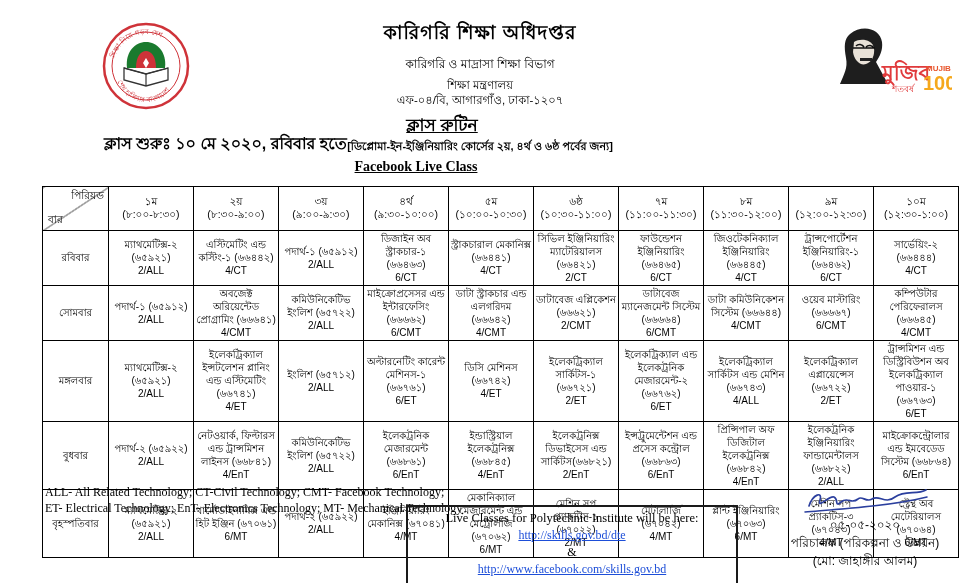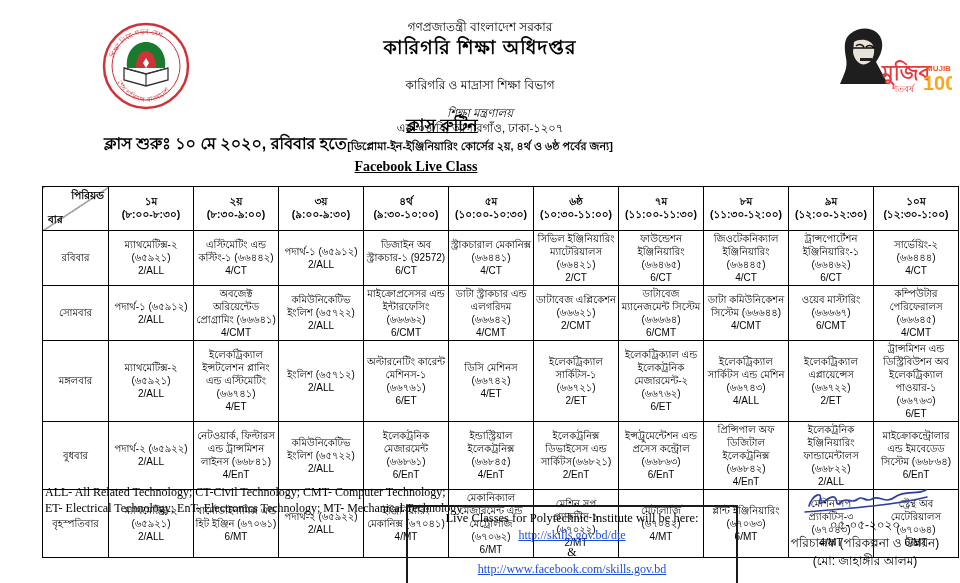--- a/index.html
+++ b/index.html
@@ -7,38 +7,38 @@
     position:relative;width:960px;height:583px;background:#fff;
     font-family:"Liberation Sans","DejaVu Sans",sans-serif;color:#000;
     overflow:hidden;margin:0 auto;
   }
   
   .logo-left{position:absolute;left:100px;top:20px;width:92px;height:92px;}
   .logo-right{position:absolute;left:830px;top:22px;width:122px;height:98px;}
   .gov-header{position:absolute;left:0;top:20px;width:960px;text-align:center;line-height:1.25;}
   .gov-line1{font-size:12px;}
   .gov-org{font-size:19px;font-weight:bold;letter-spacing:1px;margin-top:1px;}
-  .gov-div{font-size:12px;margin-top:18px;}
-  .gov-min{font-size:11.5px;margin-top:13px;font-style:italic;}
+  .gov-div{font-size:12px;margin-top:12px;}
+  .gov-min{font-size:11.5px;margin-top:6px;}
   .gov-addr{font-size:11.5px;margin-top:1px;}
   .routine-title{position:absolute;left:0;top:112px;width:884px;text-align:center;
     font-size:17px;font-weight:bold;text-decoration:underline;}
   .start-note{position:absolute;left:104px;top:131px;font-size:16px;font-weight:bold;}
   .course-note{position:absolute;left:0;top:138px;width:960px;text-align:center;
     font-size:11px;font-weight:bold;}
   .fb-title{position:absolute;left:0;top:159px;width:832px;text-align:center;
     font-family:"Liberation Serif","DejaVu Serif",serif;
     font-size:14px;font-weight:bold;text-decoration:underline;}
   
   table.routine{position:absolute;left:42px;top:186px;width:916px;
     border-collapse:collapse;table-layout:fixed;}
   table.routine th,table.routine td{
     border:1px solid #000;text-align:center;vertical-align:middle;
     font-size:10px;line-height:1.3;padding:1px 1px;white-space:pre-line;word-wrap:break-word;}
-  table.routine thead th{font-size:10.5px;font-weight:bold;height:33px;}
+  table.routine thead th{font-size:10.5px;font-weight:normal;height:33px;}
   td.day-cell{font-size:11px;}
   th.corner{position:relative;white-space:normal;padding:0;
     background-image:linear-gradient(to bottom right,transparent calc(50% - 0.6px),#000 50%,transparent calc(50% + 0.6px));}
   .corner-period{position:absolute;right:4px;top:2px;font-size:10.5px;}
   .corner-day{position:absolute;left:5px;bottom:3px;font-size:10.5px;}
   
   .legend{position:absolute;left:45px;top:484px;
     font-family:"Liberation Serif","DejaVu Serif",serif;font-size:12px;line-height:1.35;}
   .live-box{position:absolute;left:406px;top:505px;width:320px;border:2px solid #1a1a1a;
     text-align:center;padding:4px 4px 6px 4px;
@@ -85,21 +85,20 @@
       <path d="M23 26 h22 M26 24 a5 5 0 0 1 8 1 M36 25 a5 5 0 0 1 8 1" stroke="#111" stroke-width="1.6" fill="none"></path>
       <rect x="30" y="36" width="12" height="3" fill="#222"></rect>
       <text x="52" y="58" font-size="21" font-weight="bold" fill="#e03a3c" font-family="'DejaVu Sans',sans-serif">মুজিব</text>
       <text x="62" y="70" font-size="9" fill="#e03a3c" font-family="'DejaVu Sans',sans-serif">শতবর্ষ</text>
       <text x="96" y="49" font-size="8" font-weight="bold" fill="#e8562d" font-family="'Liberation Sans',sans-serif">MUJIB</text>
       <text x="93" y="68" font-size="20" font-weight="bold" fill="#f5a81c" font-family="'Liberation Sans',sans-serif">100</text>
     </svg>
   </div>
 
   <div class="gov-header">
-    <div class="gov-line1">গণপ্রজাতন্ত্রী বাংলাদেশ সরকার</div>
     <div class="gov-org">কারিগরি শিক্ষা অধিদপ্তর</div>
     <div class="gov-div">কারিগরি ও মাদ্রাসা শিক্ষা বিভাগ</div>
     <div class="gov-min">শিক্ষা মন্ত্রণালয়</div>
     <div class="gov-addr">এফ-০৪/বি, আগারগাঁও, ঢাকা-১২০৭</div>
   </div>
 
   <div class="routine-title">ক্লাস রুটিন</div>
   <div class="start-note">ক্লাস শুরুঃ ১০ মে ২০২০, রবিবার হতে</div>
   <div class="course-note">[ডিপ্লোমা-ইন-ইঞ্জিনিয়ারিং কোর্সের ২য়, ৪র্থ ও ৬ষ্ঠ পর্বের জন্য]</div>
   <div class="fb-title">Facebook Live Class</div>
@@ -148,21 +147,21 @@
     </thead>
     <tbody id="routine-body">
         <tr style="height: 44px;">
           <td class="day-cell">রবিবার</td>
           <td>ম্যাথমেটিক্স-২ (৬৫৯২১)
 2/ALL</td>
           <td>এস্টিমেটিং এন্ড কস্টিং-১ (৬৬৪৪২)
 4/CT</td>
           <td>পদার্থ-১ (৬৫৯১২)
 2/ALL</td>
-          <td>ডিজাইন অব স্ট্রাকচার-১ (92572)
+          <td>ডিজাইন অব স্ট্রাকচার-১ (৬৬৪৬৩)
 6/CT</td>
           <td>স্ট্রাকচারাল মেকানিক্স (৬৬৪৪১)
 4/CT</td>
           <td>সিভিল ইঞ্জিনিয়ারিং ম্যাটেরিয়ালস (৬৬৪২১)
 2/CT</td>
           <td>ফাউন্ডেশন ইঞ্জিনিয়ারিং (৬৬৪৬৫)
 6/CT</td>
           <td>জিওটেকনিক্যাল ইঞ্জিনিয়ারিং (৬৬৪৪৫)
 4/CT</td>
           <td>ট্রান্সপোর্টেশন ইঞ্জিনিয়ারিং-১ (৬৬৪৬২)
@@ -259,21 +258,21 @@
 6/MT</td>
           <td>মেশিন সপ প্র্যাকটিস-৩ (৬৭০৪৩)
 4/MT</td>
           <td>স্ট্রেন্থ অব মেটেরিয়ালস (৬৭০৬৪)
 6/MT</td>
         </tr>
       </tbody>
   </table>
 
   <div class="legend">
-    <div>ALL- All Related Technology; CT-Civil Technology; CMT- Computer Technology;</div>
+    <div>ALL- All Related Technology; CT-Civil Technology; CMT- Facebook Technology;</div>
     <div>ET- Electrical Technology; EnT- Electronics Technology; MT- Mechanical Technology</div>
   </div>
 
   <div class="live-box">
     <div class="live-title">Live Classes for Polytechnic Institute will be here:</div>
     <a class="link">http://skills.gov.bd/dte</a>
     <div class="live-amp">&amp;</div>
     <a class="link">http://www.facebook.com/skills.gov.bd</a>
   </div>
 

